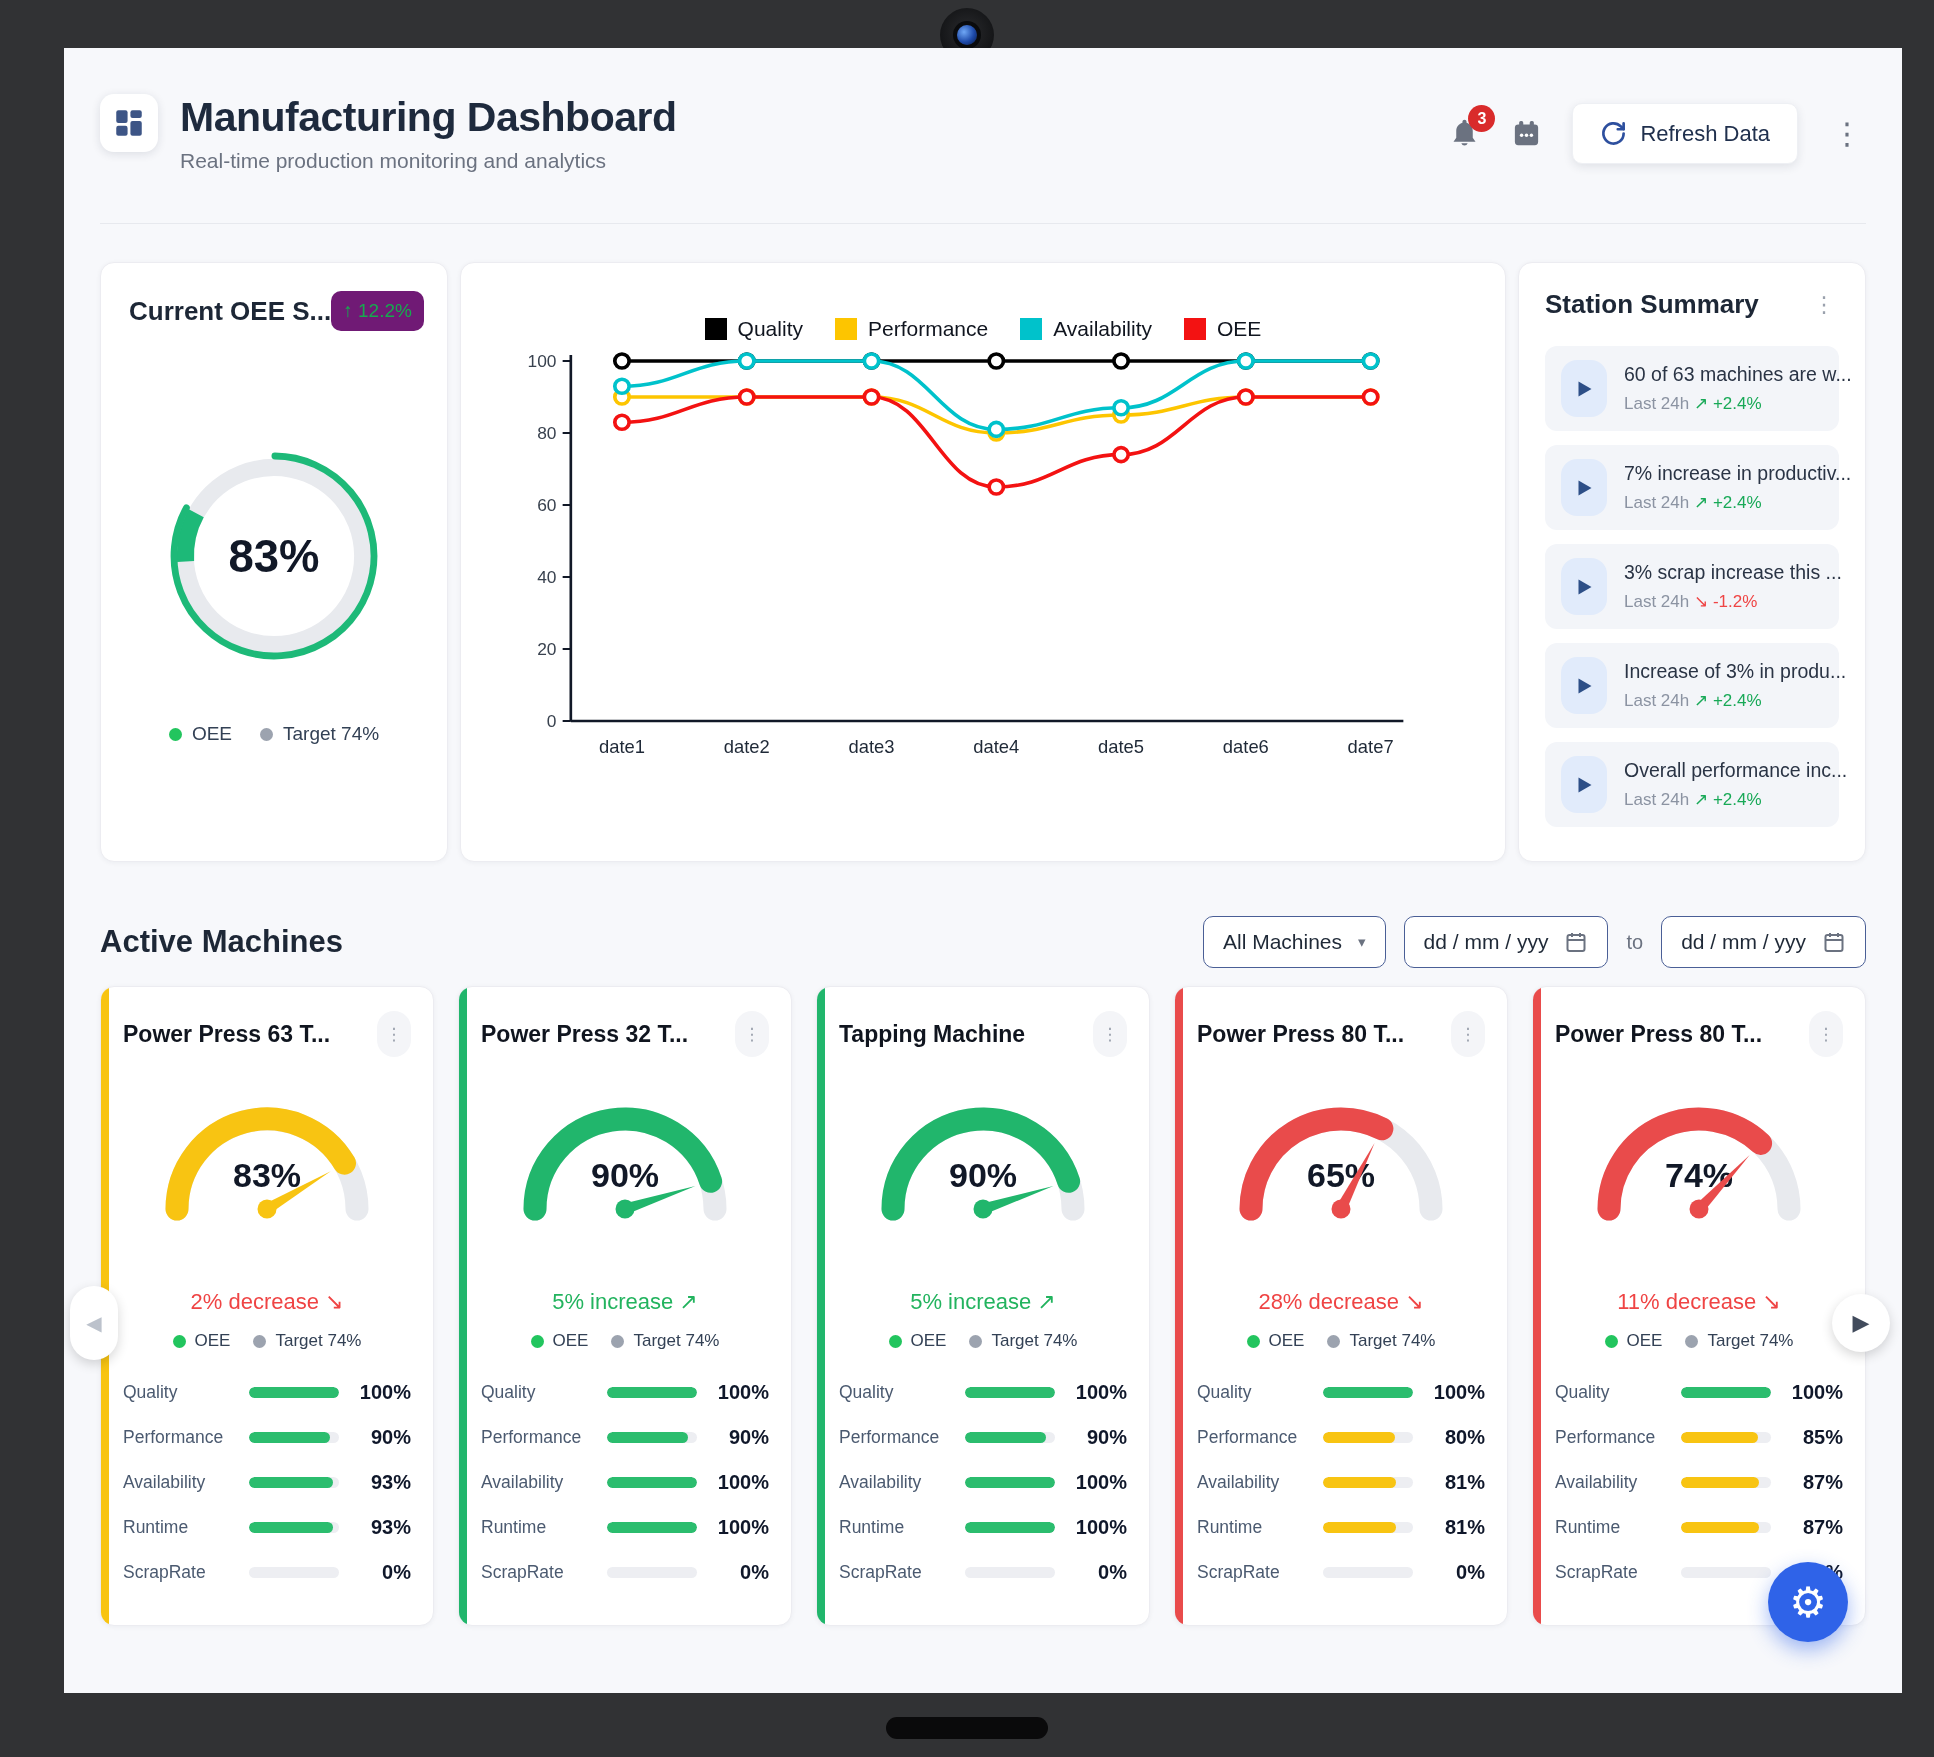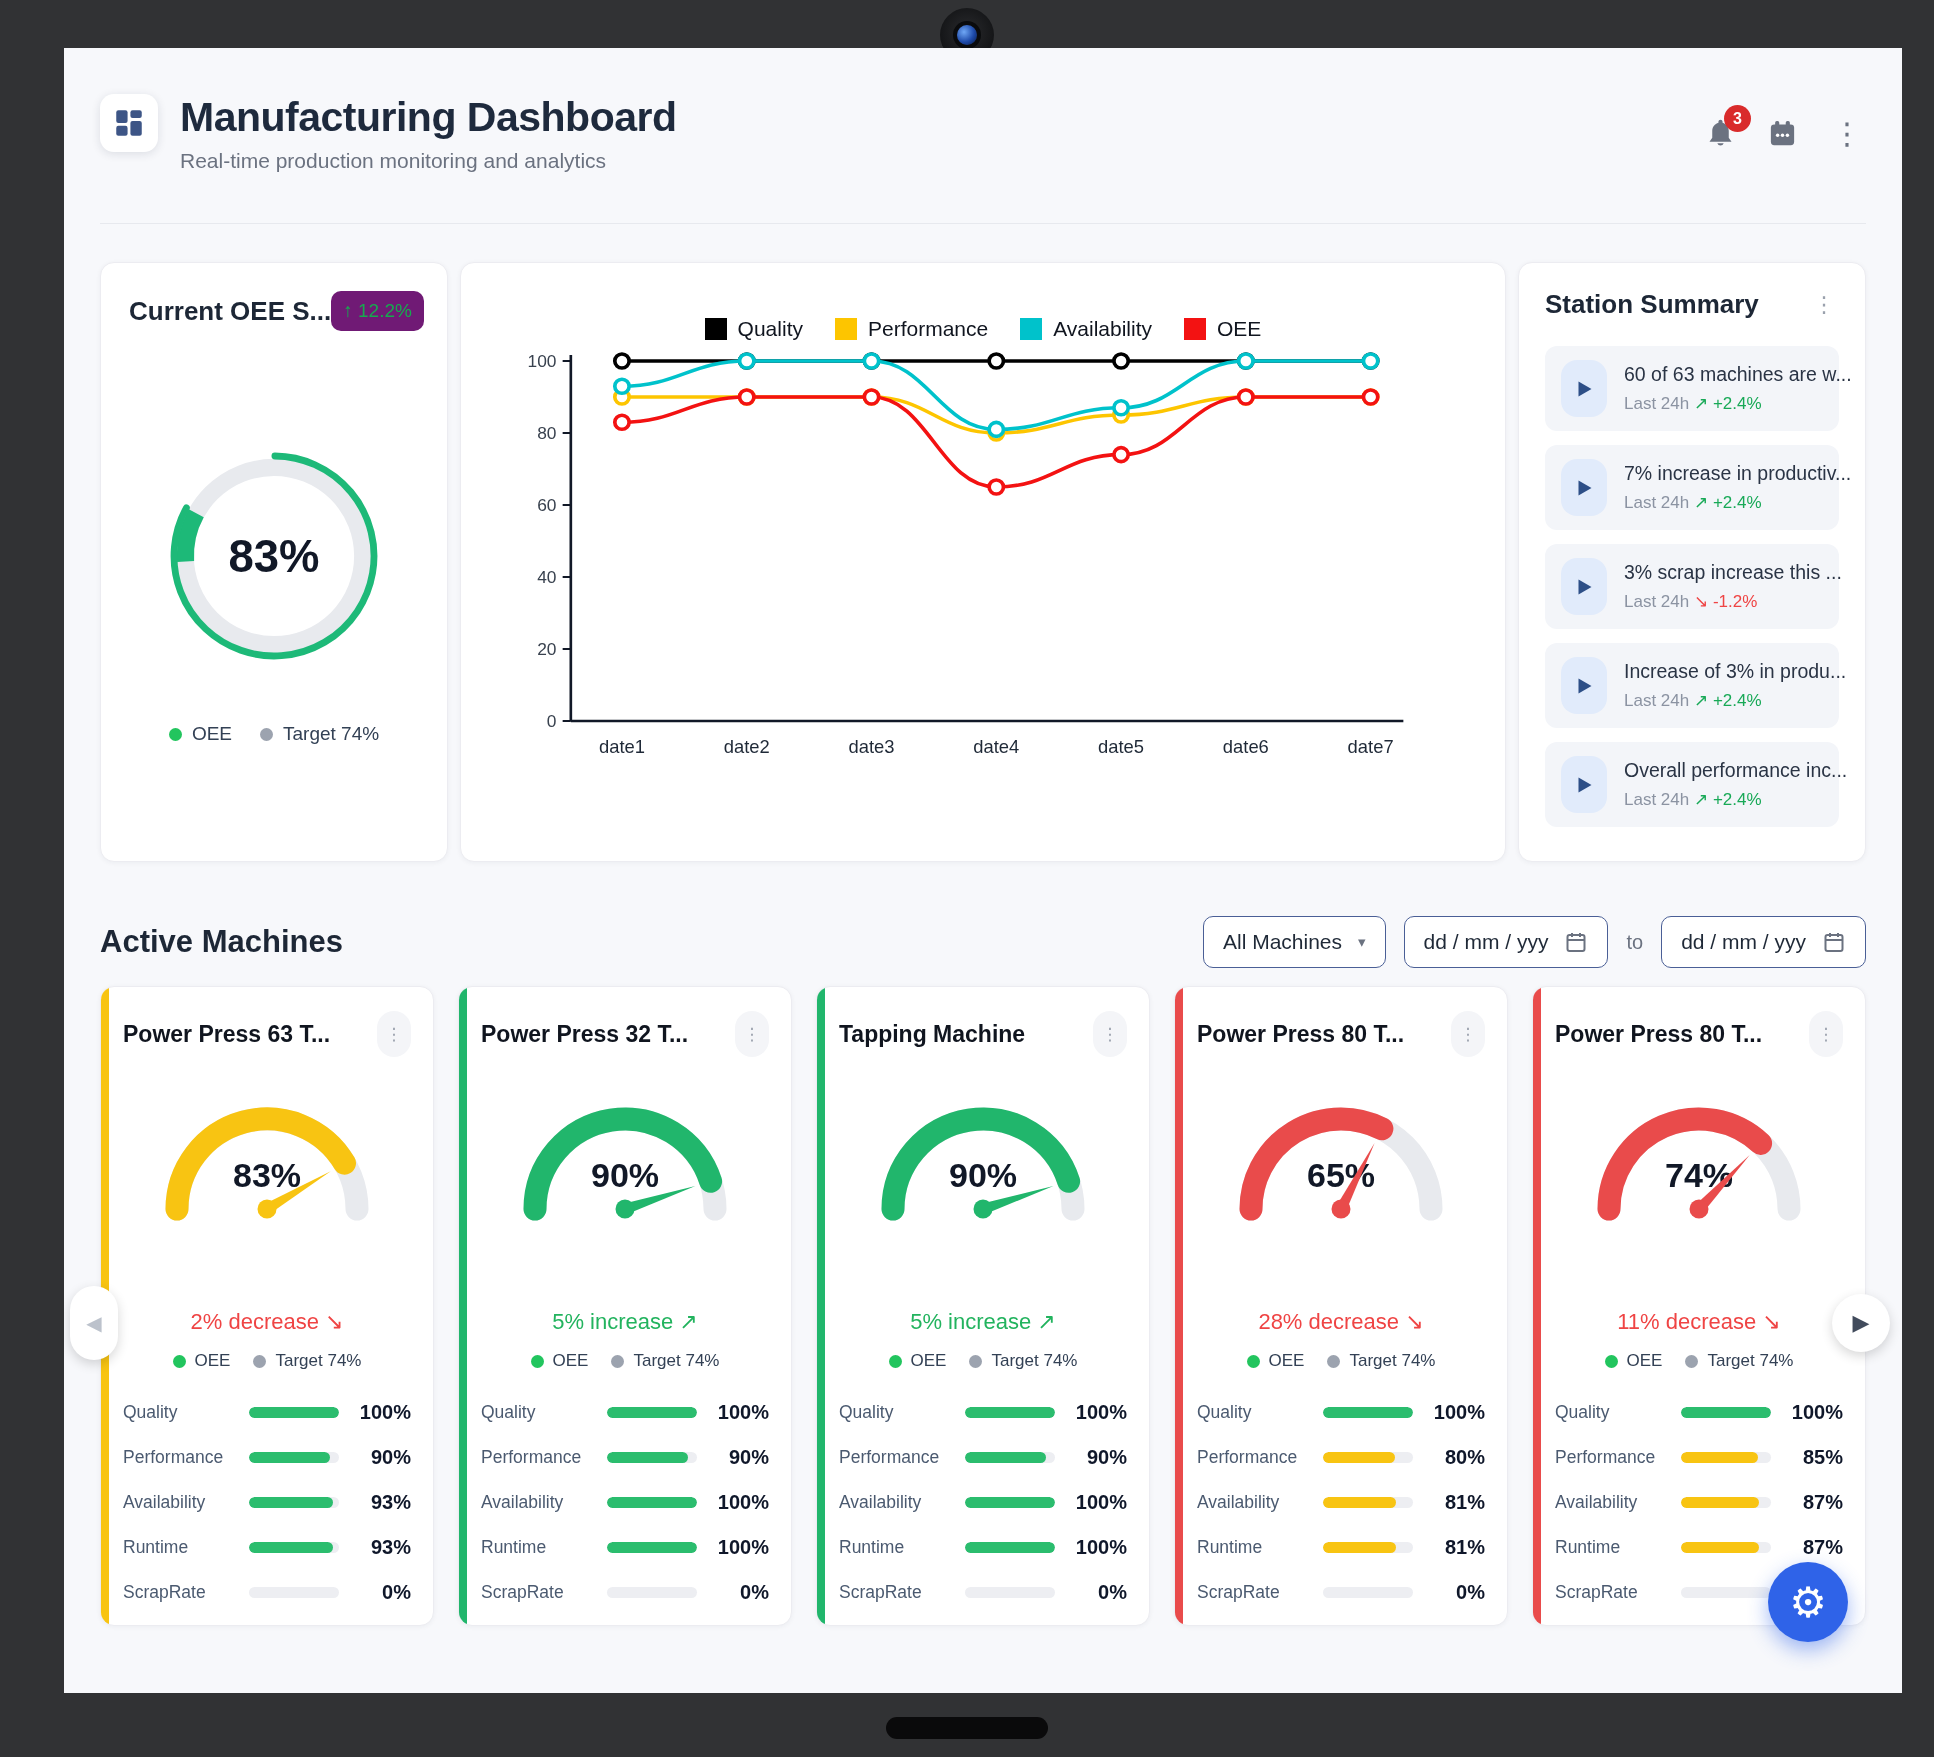--- a/index.html
+++ b/index.html
@@ -61,21 +61,21 @@
   .caret{color:#6b7280;font-size:15px;}
   .to{color:#6b7280;font-size:20px;}
 
   .cards-row{display:grid;grid-template-columns:repeat(5,1fr);gap:24px;margin-top:18px;height:640px;}
   .m-card{position:relative;background:#fff;border:1px solid #ececf1;border-radius:14px;box-shadow:0 1px 5px rgba(25,35,60,.05);padding:24px 22px;overflow:hidden;}
   .m-card::before{content:"";position:absolute;left:0;top:0;bottom:0;width:8px;background:var(--accent);}
   .m-head{display:flex;justify-content:space-between;align-items:center;gap:6px;}
   .m-title{font-size:23px;font-weight:bold;color:#10151f;white-space:nowrap;overflow:hidden;}
   .kebab-pill{width:34px;height:46px;border-radius:17px;background:#f4f5f8;color:#9aa1ad;display:flex;align-items:center;justify-content:center;font-size:17px;flex:none;cursor:pointer;}
   .gauge{display:block;width:240px;height:150px;margin:26px auto 0;}
-  .m-change{text-align:center;font-size:22px;margin-top:76px;}
+  .m-change{text-align:center;font-size:22px;margin-top:56px;}
   .m-change.down{color:#ef4444;} .m-change.up{color:#22b35e;}
   .m-legend{display:flex;justify-content:center;align-items:center;gap:9px;font-size:17px;color:#334155;margin-top:16px;}
   .m-metrics{margin-top:30px;display:flex;flex-direction:column;gap:22px;}
   .mrow{display:flex;align-items:center;}
   .mlabel{flex:1;font-size:17.5px;color:#4b5a70;}
   .mbar{width:90px;height:11px;border-radius:6px;background:#edeef2;overflow:hidden;flex:none;}
   .mbar i{display:block;height:100%;border-radius:6px;}
   .mval{width:72px;text-align:right;font-size:20px;font-weight:bold;color:#0f172a;flex:none;}
 
   .nav-arrow{position:absolute;display:flex;align-items:center;justify-content:center;background:#fff;box-shadow:0 4px 12px rgba(0,0,0,.16);cursor:pointer;}
@@ -119,20 +119,27 @@
         <div class="cal-btn">
           <svg viewBox="0 0 24 24" width="31" height="31">
               <rect x="3" y="5" width="18" height="16" rx="2.6" fill="#6b7280"></rect>
               <rect x="6.3" y="2.4" width="3.2" height="5.4" rx="1.3" fill="#6b7280"></rect>
               <rect x="14.5" y="2.4" width="3.2" height="5.4" rx="1.3" fill="#6b7280"></rect>
               <circle cx="8.2" cy="13.4" r="1.35" fill="#fff"></circle>
               <circle cx="12" cy="13.4" r="1.35" fill="#fff"></circle>
               <circle cx="15.8" cy="13.4" r="1.35" fill="#fff"></circle>
             </svg>
         </div>
+        <button class="refresh">
+          <svg viewBox="0 0 24 24" width="27" height="27" fill="none" stroke="#2d4f9e" stroke-width="2.4" stroke-linecap="round" stroke-linejoin="round">
+              <path d="M21 12a9 9 0 1 1-2.6-6.4L21 8"></path>
+              <polyline points="21 3 21 8.2 15.8 8.2"></polyline>
+            </svg>
+          <span>Refresh Data</span>
+        </button>
         <div class="kebab">⋮</div>
       </div>
     </header>
 
     <section class="toprow">
 
       <div class="card">
         <div class="card-head">
           <h2 class="card-title">Current OEE S...</h2>
           <span class="pill-badge">↑ 12.2%</span>

